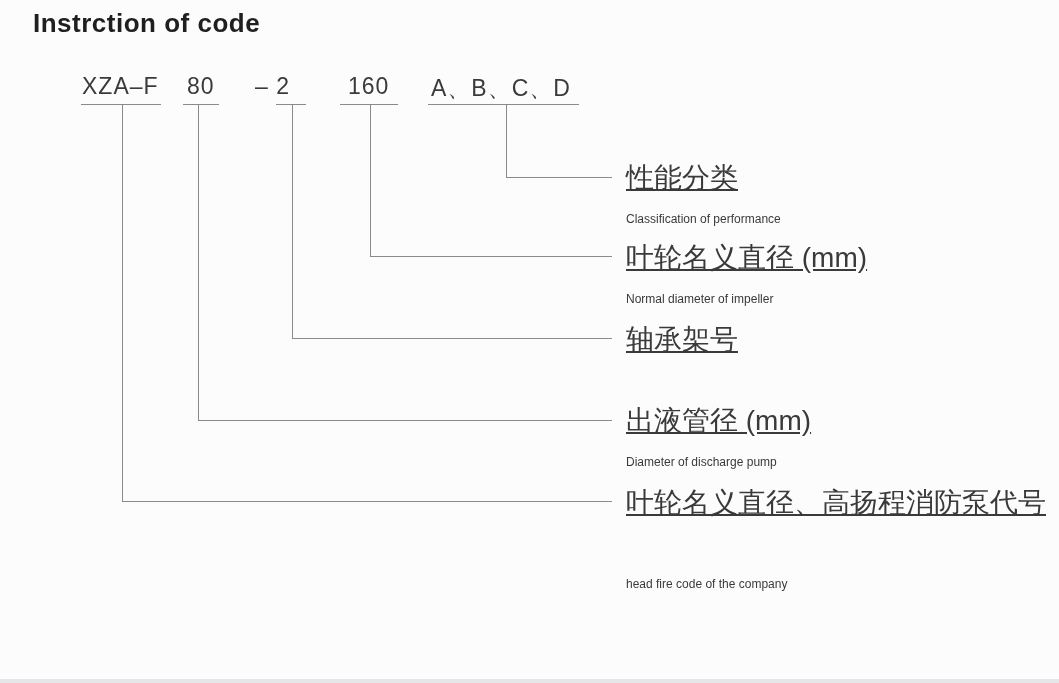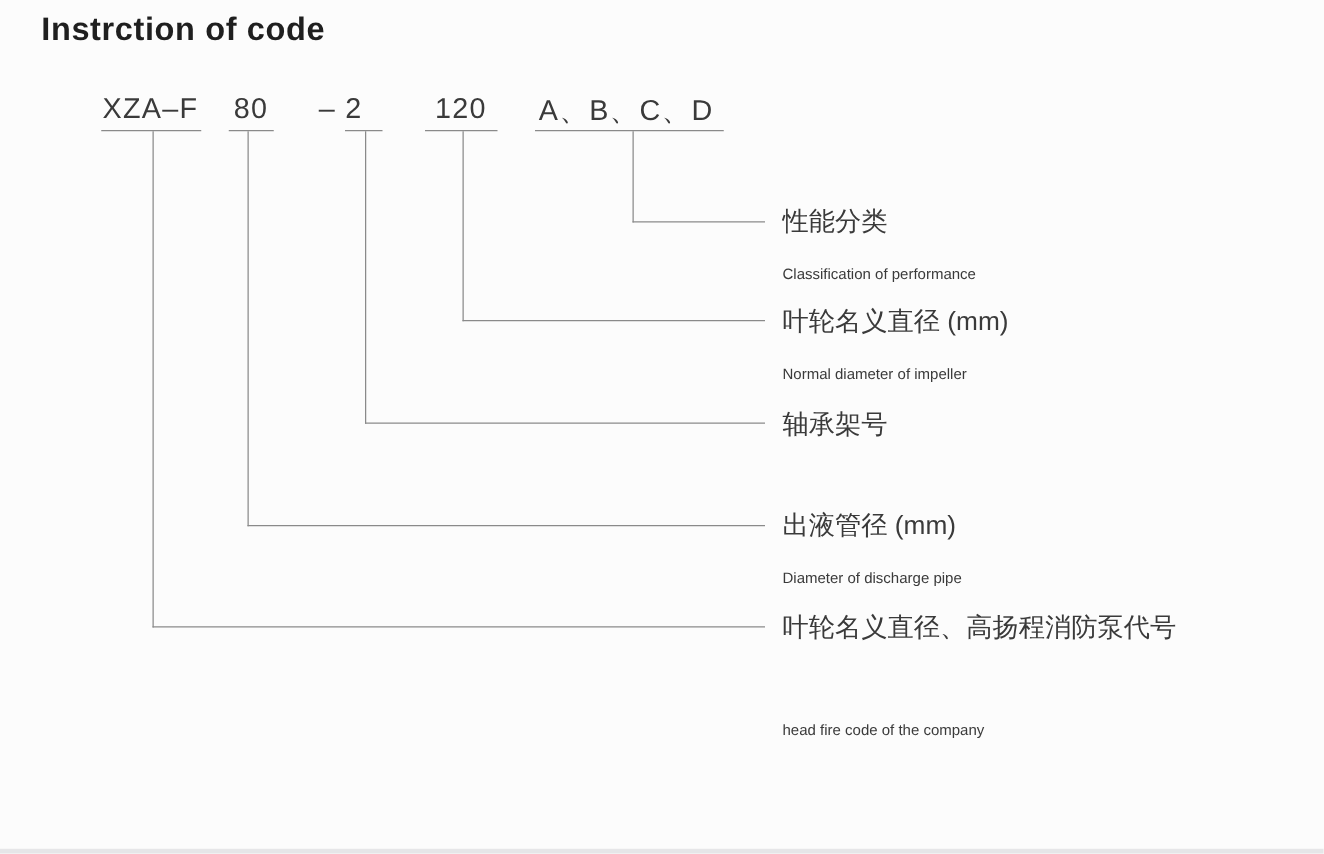--- a/index.html
+++ b/index.html
@@ -48,40 +48,40 @@
     width: 1px;
     background: var(--line);
   }
   .label {
     position: absolute;
     left: 626px;
     color: var(--text);
     line-height: 24px;
     white-space: pre;
   }
-  .label.cn { font-size: 21px; }
+  .label.cn { font-size: 28px; text-decoration: underline; }
   .label.en { font-size: 12px; }
   .footer-strip {
     position: absolute;
     left: 0; top: 679px;
     width: 1059px; height: 4px;
     background: var(--footer);
   }
 </style>
 </head>
 <body>
 
 <div class="canvas">
 
   <h1 class="page-title">Instrction of code</h1>
 
   <span class="code-seg" style="left:82px">XZA–F</span>
   <span class="code-seg" style="left:187px">80</span>
   <span class="code-seg" style="left:255px">– 2</span>
-  <span class="code-seg" style="left:348px">120</span>
+  <span class="code-seg" style="left:348px">160</span>
   <span class="code-seg" style="left:431px">A、B、C、D</span>
 
   <div class="h-line" style="left:81px;  top:104px; width:80px"></div>
   <div class="h-line" style="left:183px; top:104px; width:36px"></div>
   <div class="h-line" style="left:276px; top:104px; width:30px"></div>
   <div class="h-line" style="left:340px; top:104px; width:58px"></div>
   <div class="h-line" style="left:428px; top:104px; width:151px"></div>
 
   <div class="v-line" style="left:122px; top:105px; height:397px"></div>
   <div class="v-line" style="left:198px; top:105px; height:316px"></div>
@@ -97,20 +97,20 @@
 
   <div class="label cn" style="top:166px">性能分类</div>
   <div class="label en" style="top:207px">Classification of performance</div>
 
   <div class="label cn" style="top:246px">叶轮名义直径 (mm)</div>
   <div class="label en" style="top:287px">Normal diameter of impeller</div>
 
   <div class="label cn" style="top:328px">轴承架号</div>
 
   <div class="label cn" style="top:409px">出液管径 (mm)</div>
-  <div class="label en" style="top:450px">Diameter of discharge pipe</div>
+  <div class="label en" style="top:450px">Diameter of discharge pump</div>
 
   <div class="label cn" style="top:491px">叶轮名义直径、高扬程消防泵代号</div>
   <div class="label en" style="top:572px">head fire code of the company</div>
 
   <div class="footer-strip"></div>
 
 </div>
 
 </body></html>

